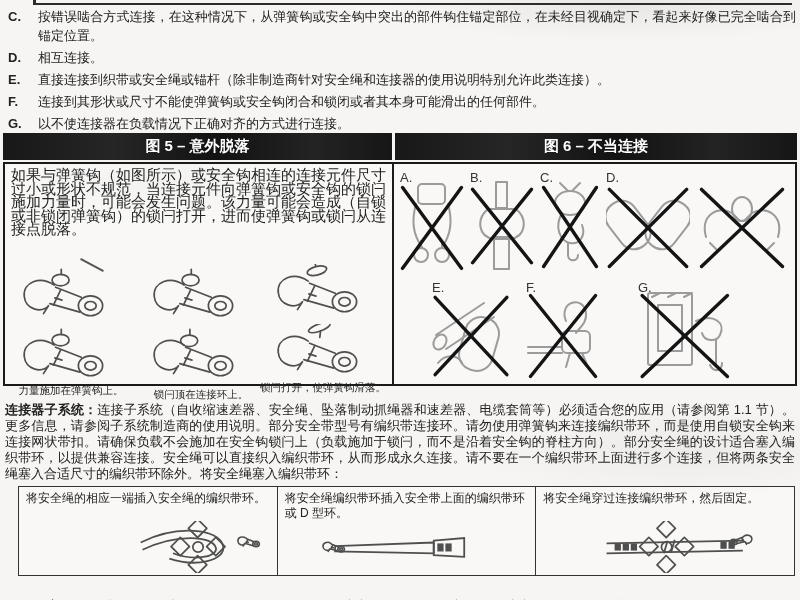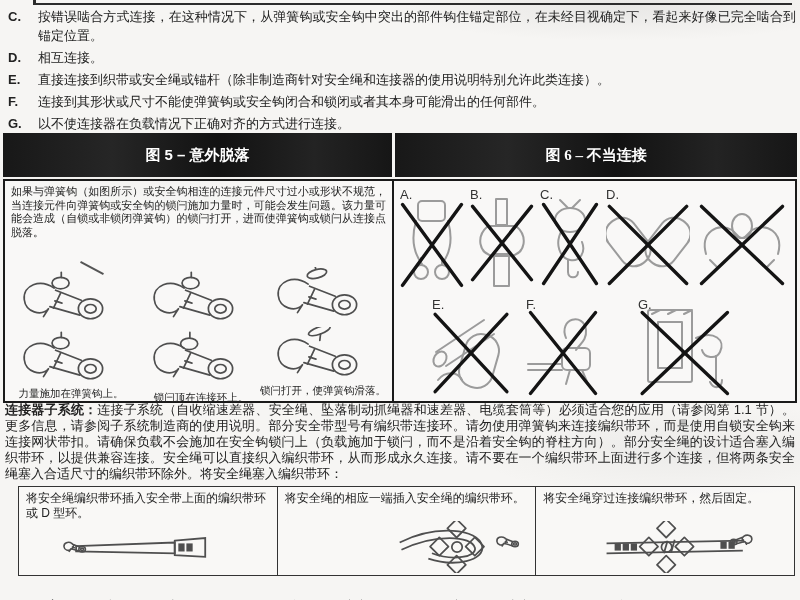--- a/index.html
+++ b/index.html
@@ -15,30 +15,30 @@
   
   .top-edge{position:absolute;left:33px;top:-1px;width:756px;height:4px;
     border-left:3px solid #2c2c2c;border-bottom:2px solid #2c2c2c;}
   
   .abc-list{position:absolute;left:8px;top:7px;width:788px;}
   .abc-item{display:flex;margin-bottom:3px;font-size:13px;line-height:19px;}
   .abc-letter{flex:none;width:30px;font-weight:bold;}
   .abc-text{flex:1;text-align:justify;}
   
   .figs{position:absolute;left:3px;top:133px;width:794px;}
-  .fig-headers{display:flex;height:44px;margin-bottom:2px;}
+  .fig-headers{display:flex;height:27px;margin-bottom:2px;}
   .fh{background:linear-gradient(90deg,#181818,#262626 28%,#121212 55%,#232323 80%,#161616);
     color:#fff;font-weight:bold;font-size:15px;display:flex;align-items:center;justify-content:center;}
   .fh-left{width:389px;margin-right:3px;}
-  .fh-right{flex:1;font-family:Liberation Serif, serif;}
+  .fh-right{flex:1;}
   .fig-boxes{display:flex;height:224px;}
   .fig-box{border:2px solid #1a1a1a;background:rgba(255,255,255,.35);box-sizing:border-box;position:relative;}
   .fig-box.left{width:391px;}
   .fig-box.right{flex:1;margin-left:-2px;}
-  .fig5-body{margin:4px 6px 14px 6px;font-size:11px;line-height:13.5px;text-align:justify;}
+  .fig5-body{margin:4px 6px 14px 6px;font-size:15px;line-height:13.5px;text-align:justify;}
   .fig5-art{position:relative;height:158px;margin-top:2px;}
   .callout{position:absolute;left:98px;top:0;width:140px;font-size:10.5px;line-height:12px;color:#2a2a2a;}
   .callout-line{position:absolute;left:74px;top:14px;width:26px;height:2px;background:#555;transform:rotate(28deg);}
   .hook{position:absolute;width:106px;height:57px;}
   .lineart{fill:none;stroke:#4f4f4f;stroke-width:2.4;stroke-linecap:round;stroke-linejoin:round;}
   .smallart{fill:none;stroke:#4f4f4f;stroke-width:8;stroke-linecap:round;stroke-linejoin:round;}
   .hk-caption{position:absolute;font-size:10.5px;text-align:center;color:#262626;}
   
   .x-cell{position:absolute;}
   .x-label{position:absolute;left:0;top:0;font-size:13px;color:#333;z-index:2;}
@@ -304,44 +304,44 @@
         </div>
 
       </div>
     </div>
   </div>
 
   <p class="connector"><span class="bold-head">连接器子系统：</span><span>连接子系统（自收缩速差器、安全绳、坠落制动抓绳器和速差器、电缆套筒等）必须适合您的应用（请参阅第 1.1 节）。更多信息，请参阅子系统制造商的使用说明。部分安全带型号有编织带连接环。请勿使用弹簧钩来连接编织带环，而是使用自锁安全钩来连接网状带扣。请确保负载不会施加在安全钩锁闩上（负载施加于锁闩，而不是沿着安全钩的脊柱方向）。部分安全绳的设计适合塞入编织带环，以提供兼容连接。安全绳可以直接织入编织带环，从而形成永久连接。请不要在一个编织带环上面进行多个连接，但将两条安全绳塞入合适尺寸的编织带环除外。将安全绳塞入编织带环：</span></p>
 
   <div class="steps">
     <div class="step-cell">
+      <p class="step-text">将安全绳的相应一端插入安全绳的编织带环。</p>
+      <div class="step-art">
+        <svg viewBox="0 0 240 58" preserveAspectRatio="xMidYMax meet">
+          <use class="smallart" style="stroke-width:2" href="#sym-loops" transform="translate(56 0)"></use>
+          <g fill="none" stroke="#4f4f4f" stroke-width="2">
+            <path d="M112 24 C152 4 200 8 204 28 C207 44 174 52 144 42"></path>
+            <path d="M114 32 C152 14 192 16 196 30 C198 40 172 45 148 36"></path>
+          </g>
+          <use class="smallart" href="#sym-hookbody" transform="translate(196 14) scale(0.30)"></use>
+        </svg>
+      </div>
+    </div>
+    <div class="step-cell">
       <p class="step-text">将安全绳编织带环插入安全带上面的编织带环或 D 型环。</p>
       <div class="step-art">
         <svg viewBox="0 0 240 58" preserveAspectRatio="xMidYMax meet">
           <use class="smallart" href="#sym-hookbody" transform="translate(2 20) scale(0.30)"></use>
           <g fill="none" stroke="#4f4f4f" stroke-width="2">
             <path d="M40 28 L150 24 L150 36 L40 34 Z"></path>
             <path d="M150 22 L184 19 L184 40 L150 38 Z"></path>
             <rect x="155" y="26" width="5" height="7" fill="#4f4f4f"></rect>
             <rect x="164" y="26" width="5" height="7" fill="#4f4f4f"></rect>
           </g>
           <use class="smallart" style="stroke-width:2" href="#sym-loops" transform="translate(182 0)"></use>
-        </svg>
-      </div>
-    </div>
-    <div class="step-cell">
-      <p class="step-text">将安全绳的相应一端插入安全绳的编织带环。</p>
-      <div class="step-art">
-        <svg viewBox="0 0 240 58" preserveAspectRatio="xMidYMax meet">
-          <use class="smallart" style="stroke-width:2" href="#sym-loops" transform="translate(56 0)"></use>
-          <g fill="none" stroke="#4f4f4f" stroke-width="2">
-            <path d="M112 24 C152 4 200 8 204 28 C207 44 174 52 144 42"></path>
-            <path d="M114 32 C152 14 192 16 196 30 C198 40 172 45 148 36"></path>
-          </g>
-          <use class="smallart" href="#sym-hookbody" transform="translate(196 14) scale(0.30)"></use>
         </svg>
       </div>
     </div>
     <div class="step-cell">
       <p class="step-text">将安全绳穿过连接编织带环，然后固定。</p>
       <div class="step-art">
         <svg viewBox="0 0 250 58" preserveAspectRatio="xMidYMax meet">
           <use class="smallart" style="stroke-width:2" href="#sym-loops" transform="translate(2 0)"></use>
           <g fill="none" stroke="#4f4f4f" stroke-width="2">
             <path d="M60 25 L212 22"></path>

